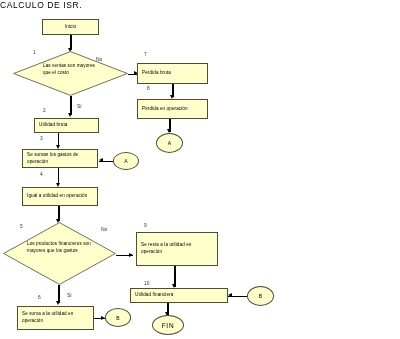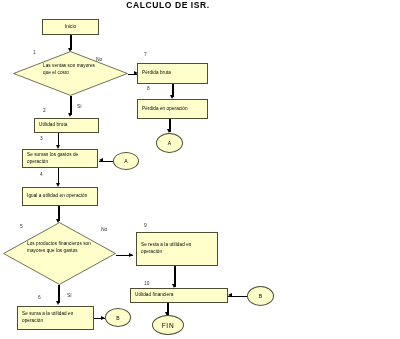--- a/index.html
+++ b/index.html
@@ -13,26 +13,25 @@
     height: 339px;
     background: #ffffff;
     font-family: "Liberation Sans", sans-serif;
     overflow: hidden;
   }
   #title {
     position: absolute;
     left: 0;
     top: 0px;
     width: 336px;
-    text-align: center;
+    text-align: left;
     font-size: 8.5px;
     letter-spacing: 0.6px;
     color: #000000;
     font-family: "Liberation Sans", sans-serif;
-    font-weight: bold;
   }
   .node {
     position: absolute;
     box-sizing: border-box;
     background: #ffffcc;
     border: 1px solid #4d4d33;
     color: #000000;
     font-size: 4.6px;
     line-height: 1.45;
     letter-spacing: 0.1px;

